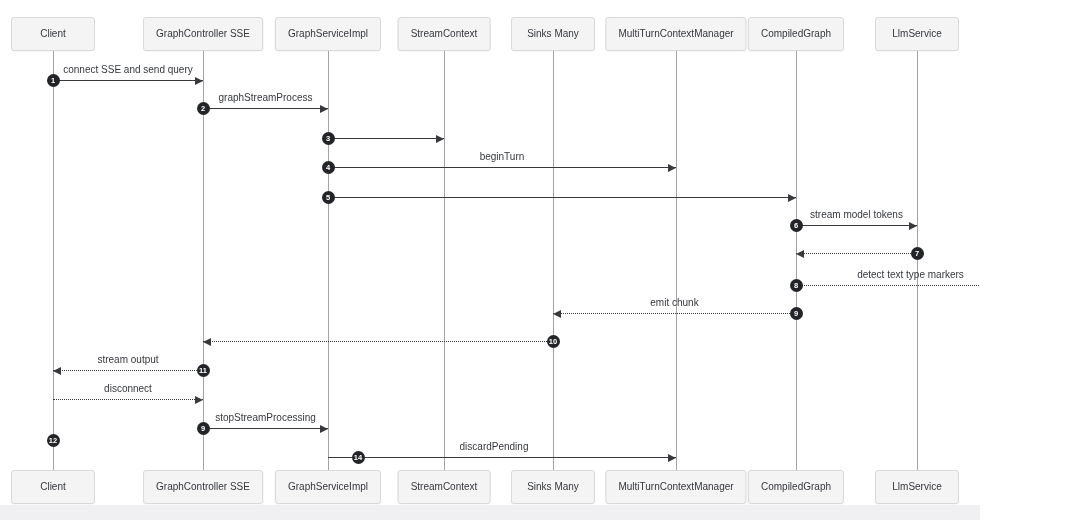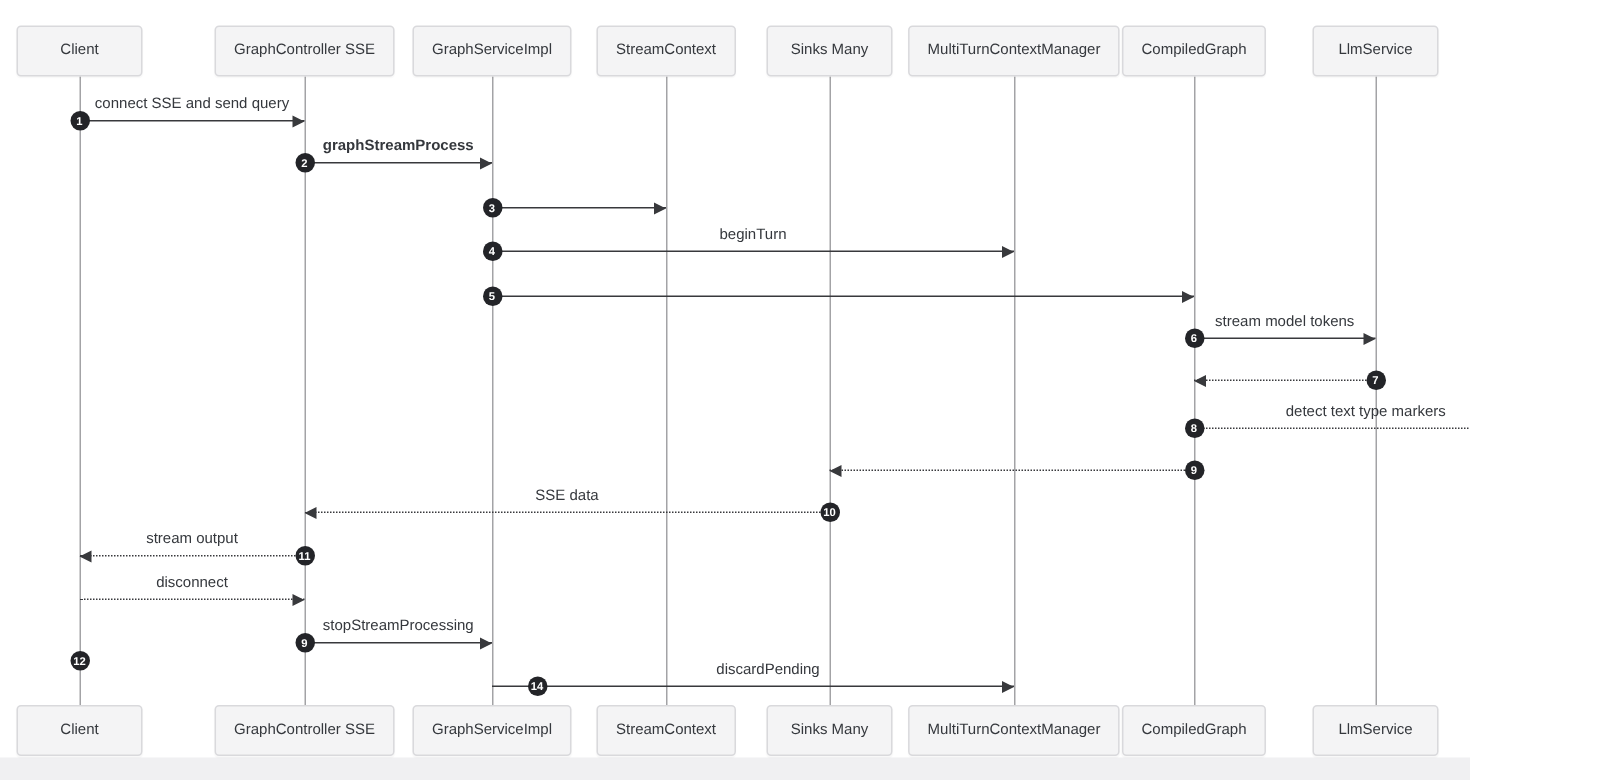--- a/index.html
+++ b/index.html
@@ -111,21 +111,21 @@
     <div class="actor-box" style="left: 917px; top: 17px;">LlmService</div>
     <div class="actor-box" style="left: 917px; top: 470px;">LlmService</div>
     <div class="lifeline" style="left: 1025px; top: 51px; height: 419px;"></div>
     <div class="actor-box" style="left: 1025px; top: 17px;">TextType</div>
     <div class="actor-box" style="left: 1025px; top: 470px;">TextType</div>
     <div class="msg-line solid" style="left: 53px; width: 150px; top: 80px;"></div>
     <div class="msg-label" style="left: -2px; top: 64px;">connect SSE and send query</div>
     <div class="arrowhead right" style="top: 76.5px; left: 195px;"></div>
     <div class="seq-badge" style="left: 46.5px; top: 73.5px;">1</div>
     <div class="msg-line solid" style="left: 203px; width: 125px; top: 108px;"></div>
-    <div class="msg-label" style="left: 135.5px; top: 92px; font-weight: bold;">graphStreamProcess</div>
+    <div class="msg-label" style="left: 135.5px; top: 92px;">graphStreamProcess</div>
     <div class="arrowhead right" style="top: 104.5px; left: 320px;"></div>
     <div class="seq-badge" style="left: 196.5px; top: 101.5px;">2</div>
     <div class="msg-line solid" style="left: 328px; width: 116px; top: 138px;"></div>
     <div class="arrowhead right" style="top: 134.5px; left: 436px;"></div>
     <div class="seq-badge" style="left: 321.5px; top: 131.5px;">3</div>
     <div class="msg-line solid" style="left: 328px; width: 348px; top: 167px;"></div>
     <div class="msg-label" style="left: 372px; top: 151px;">beginTurn</div>
     <div class="arrowhead right" style="top: 163.5px; left: 668px;"></div>
     <div class="seq-badge" style="left: 321.5px; top: 160.5px;">4</div>
     <div class="msg-line solid" style="left: 328px; width: 468px; top: 197px;"></div>
@@ -136,35 +136,35 @@
     <div class="arrowhead right" style="top: 221.5px; left: 909px;"></div>
     <div class="seq-badge" style="left: 789.5px; top: 218.5px;">6</div>
     <div class="msg-line dotted" style="left: 796px; width: 121px; top: 253px;"></div>
     <div class="arrowhead left" style="top: 249.5px; left: 796px;"></div>
     <div class="seq-badge" style="left: 910.5px; top: 246.5px;">7</div>
     <div class="msg-line dotted" style="left: 796px; width: 229px; top: 285px;"></div>
     <div class="msg-label" style="left: 780.5px; top: 269px;">detect text type markers</div>
     <div class="arrowhead right" style="top: 281.5px; left: 1017px;"></div>
     <div class="seq-badge" style="left: 789.5px; top: 278.5px;">8</div>
     <div class="msg-line dotted" style="left: 553px; width: 243px; top: 313px;"></div>
+    <div class="msg-label" style="left: 544.5px; top: 297px;">emit chunk</div>
     <div class="arrowhead left" style="top: 309.5px; left: 553px;"></div>
     <div class="seq-badge" style="left: 789.5px; top: 306.5px;">9</div>
     <div class="msg-line dotted" style="left: 203px; width: 350px; top: 341px;"></div>
-    <div class="msg-label" style="left: 248px; top: 325px;">SSE data</div>
     <div class="arrowhead left" style="top: 337.5px; left: 203px;"></div>
     <div class="seq-badge" style="left: 546.5px; top: 334.5px;">10</div>
     <div class="msg-line dotted" style="left: 53px; width: 150px; top: 370px;"></div>
     <div class="msg-label" style="left: -2px; top: 354px;">stream output</div>
     <div class="arrowhead left" style="top: 366.5px; left: 53px;"></div>
     <div class="seq-badge" style="left: 196.5px; top: 363.5px;">11</div>
     <div class="msg-line dotted" style="left: 53px; width: 150px; top: 399px;"></div>
     <div class="msg-label" style="left: -2px; top: 383px;">disconnect</div>
     <div class="arrowhead right" style="top: 395.5px; left: 195px;"></div>
     <div class="seq-badge" style="left: 46.5px; top: 392.5px; margin-top: 41px;">12</div>
     <div class="msg-line solid" style="left: 203px; width: 125px; top: 428px;"></div>
     <div class="msg-label" style="left: 135.5px; top: 412px;">stopStreamProcessing</div>
     <div class="arrowhead right" style="top: 424.5px; left: 320px;"></div>
     <div class="seq-badge" style="left: 196.5px; top: 421.5px;">9</div>
     <div class="msg-line solid" style="left: 328px; width: 348px; top: 457px;"></div>
-    <div class="msg-label" style="left: 382px; top: 441px;">discardPending</div>
+    <div class="msg-label" style="left: 364px; top: 441px;">discardPending</div>
     <div class="arrowhead right" style="top: 453.5px; left: 668px;"></div>
     <div class="seq-badge" style="left: 321.5px; top: 450.5px; margin-left: 30px;">14</div>
   </div>
 
 </body></html>

